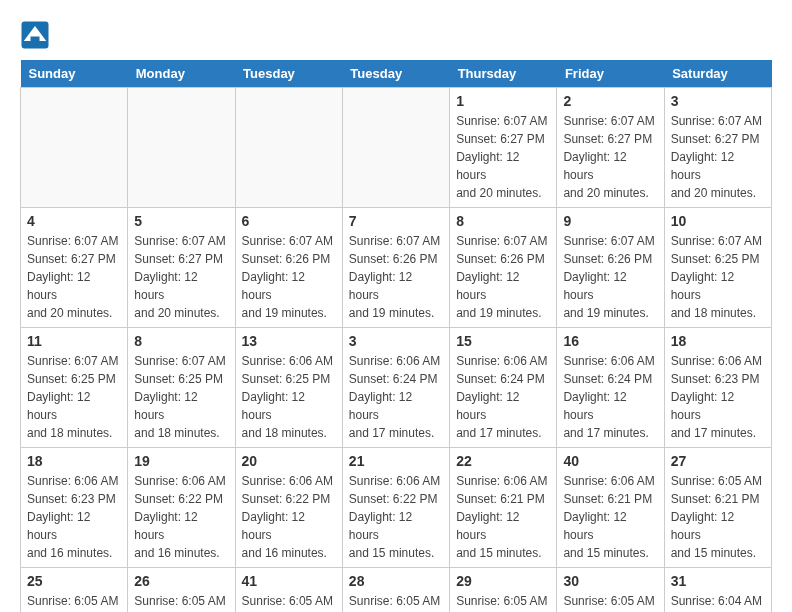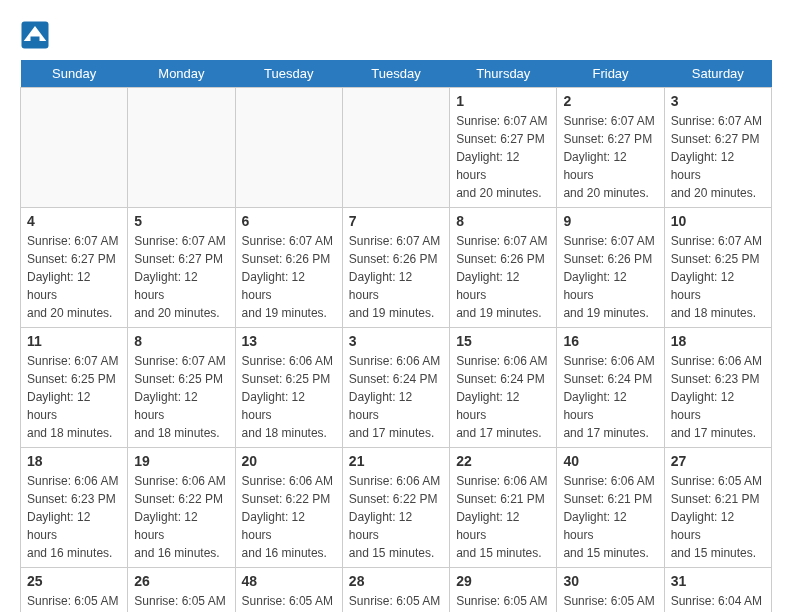--- a/index.html
+++ b/index.html
@@ -48,24 +48,24 @@
       color: #555;
     }
     .calendar-table {
       width: 100%;
       border-collapse: collapse;
       font-size: 11px;
     }
     .calendar-table th {
       background-color: #2a7abf;
       color: #fff;
-      text-align: center;
+      text-align: left;
       padding: 6px 8px;
       font-size: 13px;
-      font-weight: normal;
+      font-weight: bold;
     }
     .calendar-table td {
       border: 1px solid #ccc;
       vertical-align: top;
       padding: 5px 6px;
       width: 14.28%;
       height: 90px;
       background: #fff;
     }
     .calendar-table td.empty {
@@ -308,21 +308,21 @@
 and 14 minutes.</div>
         </td>
         <td>
           <span class="day-number">26</span>
           <div class="day-info" style="white-space: pre-line;">Sunrise: 6:05 AM
 Sunset: 6:20 PM
 Daylight: 12 hours
 and 14 minutes.</div>
         </td>
         <td>
-          <span class="day-number">48</span>
+          <span class="day-number">41</span>
           <div class="day-info" style="white-space: pre-line;">Sunrise: 6:05 AM
 Sunset: 6:19 PM
 Daylight: 12 hours
 and 14 minutes.</div>
         </td>
         <td>
           <span class="day-number">28</span>
           <div class="day-info" style="white-space: pre-line;">Sunrise: 6:05 AM
 Sunset: 6:19 PM
 Daylight: 12 hours

